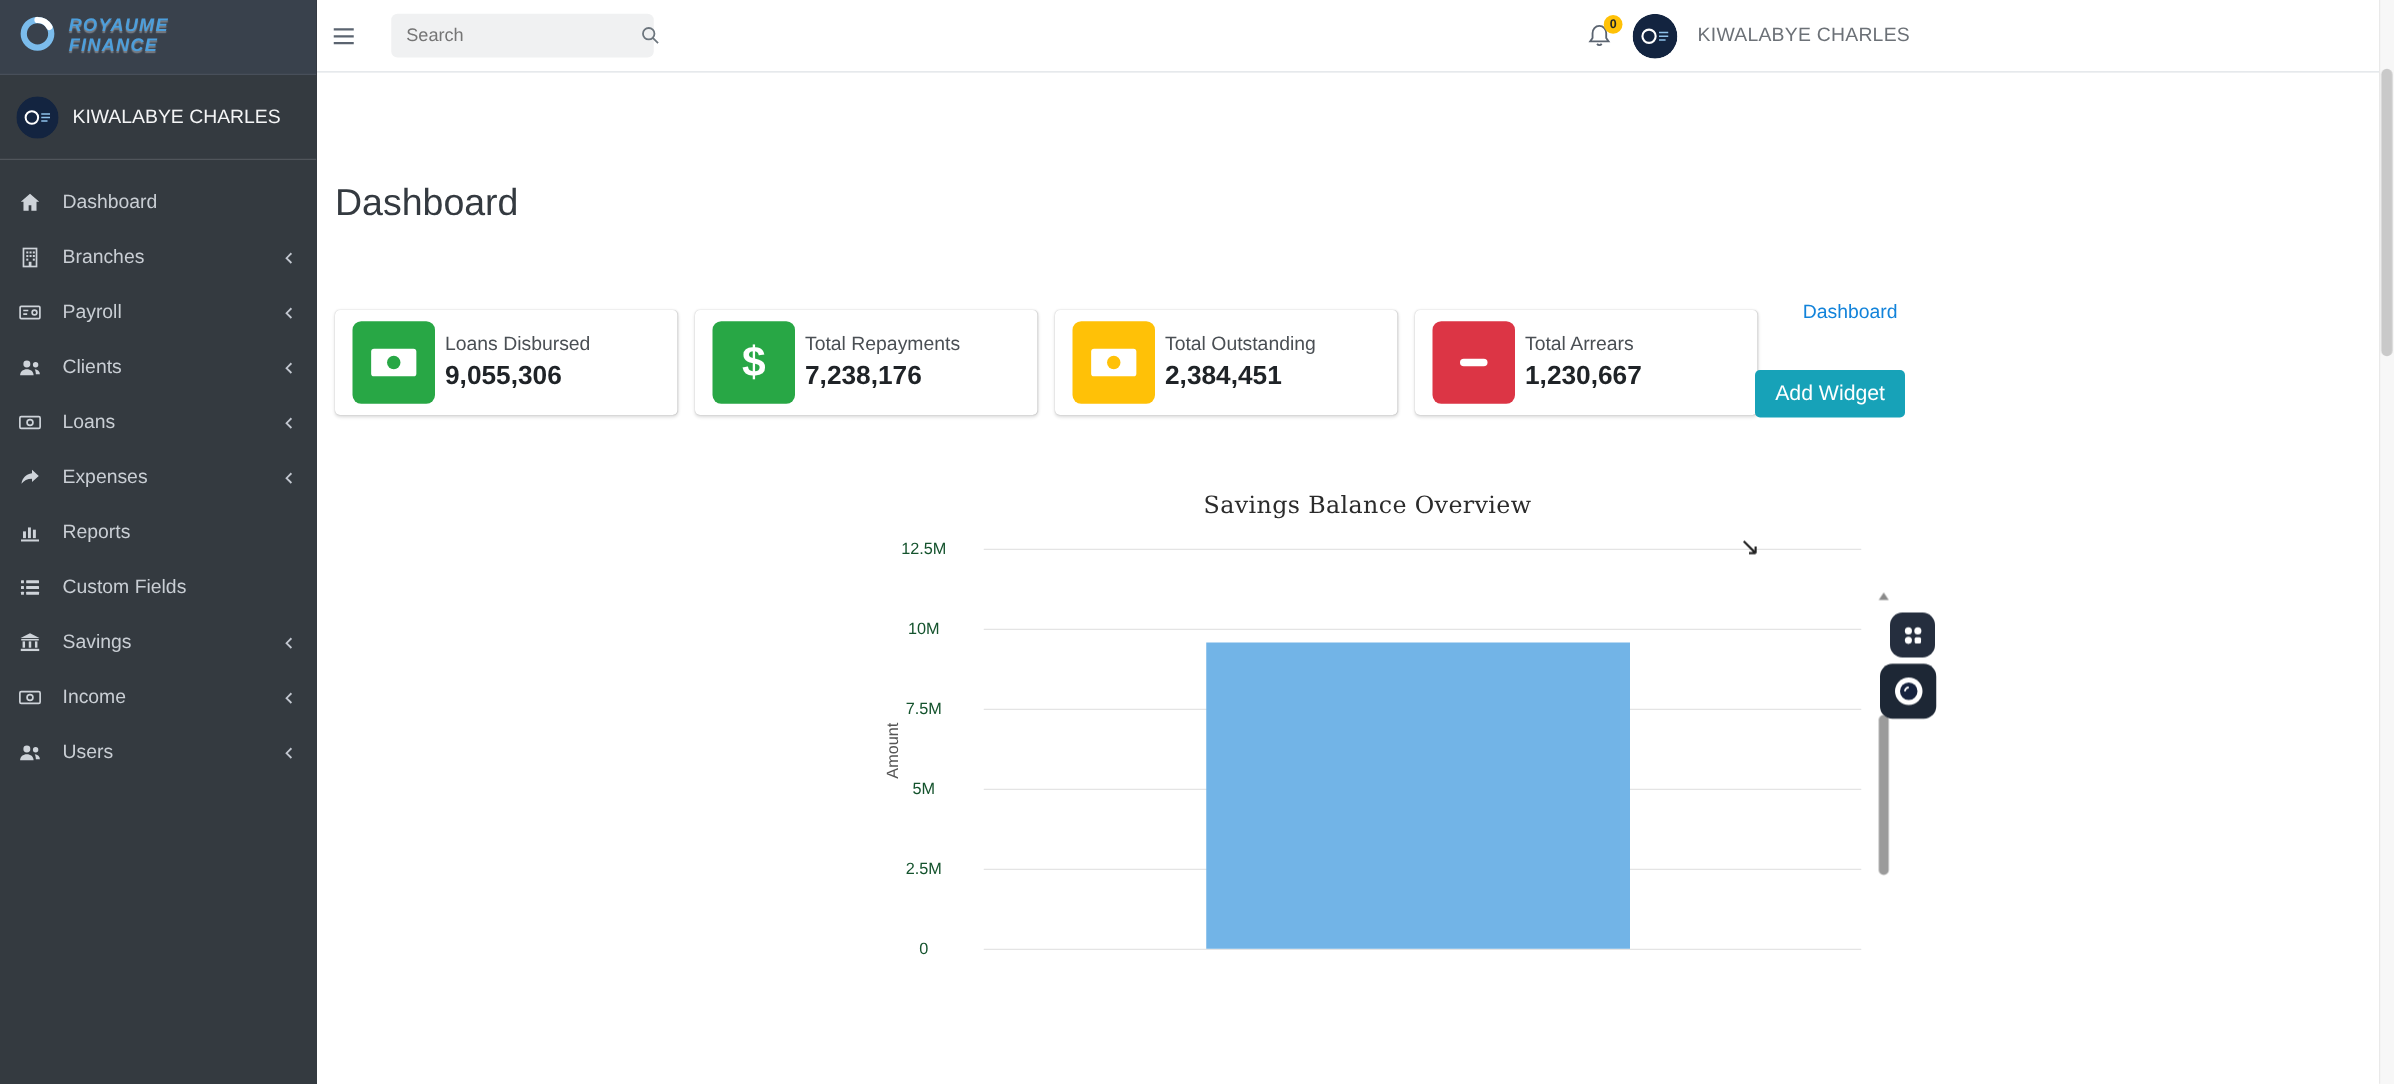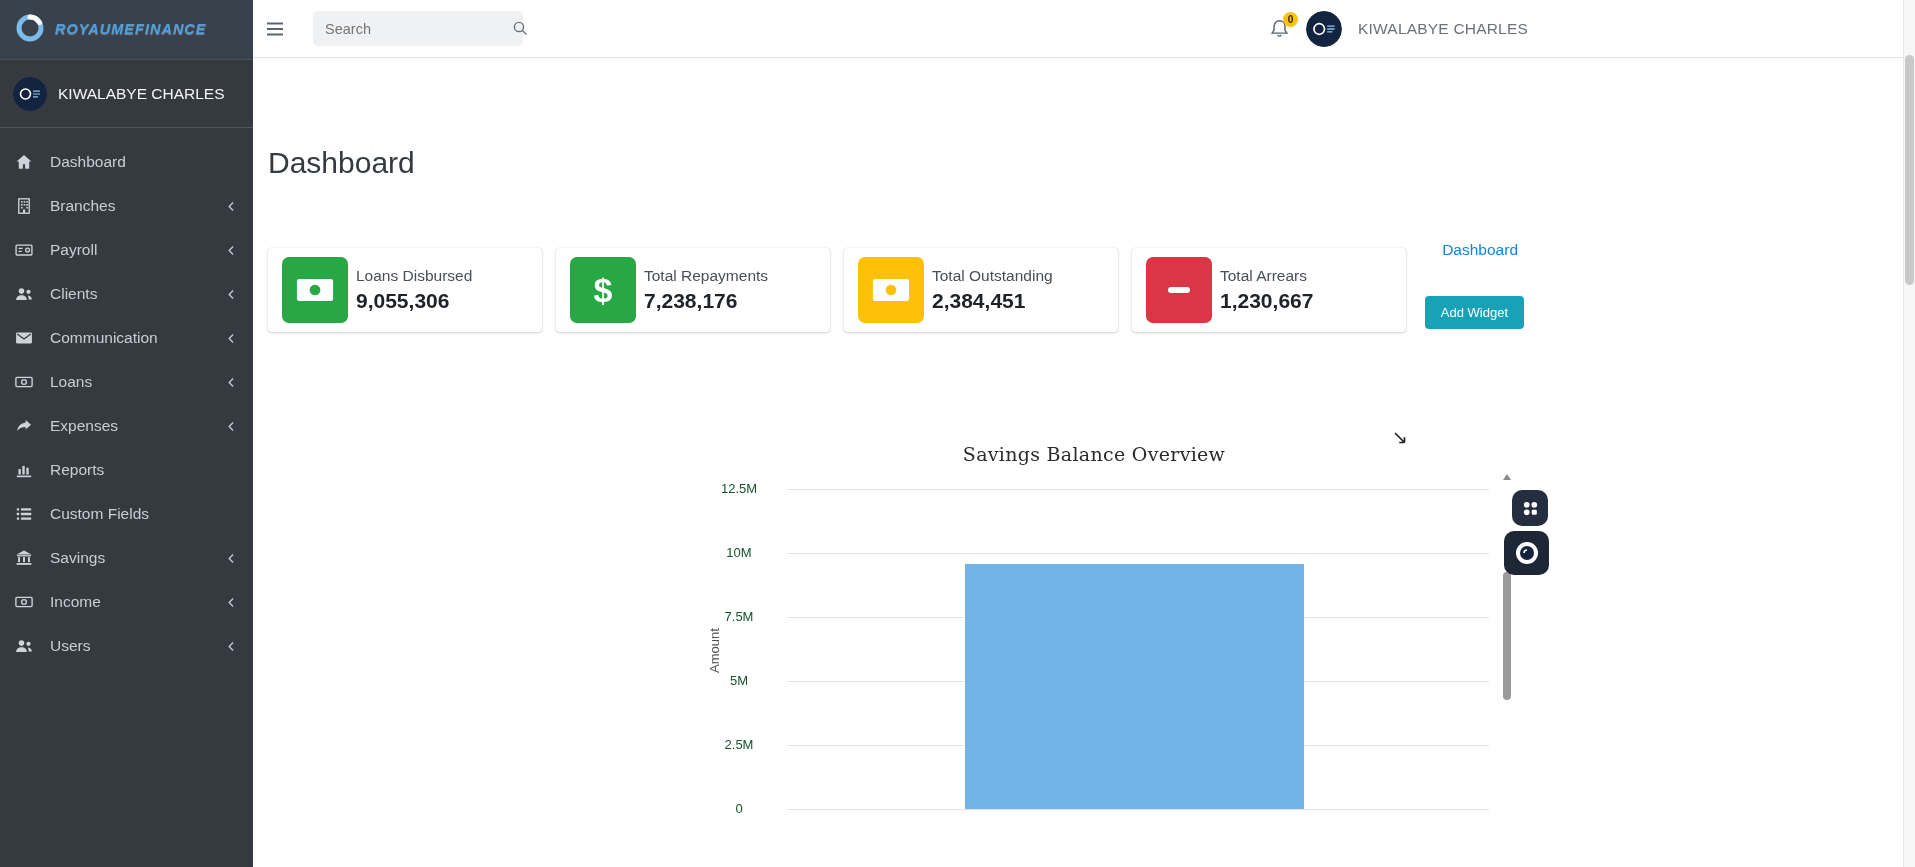--- a/index.html
+++ b/index.html
@@ -3,21 +3,21 @@
 <meta charset="utf-8">
 <style>
   * { box-sizing: border-box; margin: 0; padding: 0; }
   html,body { width:1915px; height:867px; overflow:hidden; background:#fff;
     font-family:"Liberation Sans", sans-serif; }
 
   
   .sidebar { position:fixed; left:0; top:0; bottom:0; width:253px; background:#343a40; z-index:20; }
   .brand { height:60px; display:flex; align-items:center; gap:9px; padding:0 14px;
     background:#39414c; border-bottom:1px solid rgba(255,255,255,.08); cursor:pointer; }
-  .brand-text { display:flex; flex-direction:row; line-height:1.05; }
+  .brand-text { display:flex; flex-direction:column; line-height:1.05; }
   .brand-text span { font-size:14.5px; font-weight:900; font-style:italic; letter-spacing:1px;
     color:#4d9fdc; text-shadow:0 1px 1px rgba(255,255,255,.35); }
   .user-panel { display:flex; align-items:center; gap:11px; padding:17px 13px 16px;
     border-bottom:1px solid rgba(255,255,255,.14); }
   .user-panel .uname { color:#f4f5f6; font-size:15.5px; }
   .avatar { width:34px; height:34px; border-radius:50%; overflow:hidden; flex:0 0 auto; display:block; }
   .nav { list-style:none; padding:12px 0 0; }
   .nav li { display:flex; align-items:center; height:44px; padding:0 15px; color:#c9ced4;
     font-size:15.5px; cursor:pointer; }
   .mi { width:25px; margin-right:10px; display:flex; align-items:center; color:#ced3d9; }
@@ -46,37 +46,37 @@
     display:flex; align-items:center; justify-content:center; }
   .tb-name { font-size:15.5px; color:#6c7177; letter-spacing:.2px; cursor:pointer; }
   .top-right .avatar { width:36px; height:36px; cursor:pointer; }
 
   
   .content { position:relative; padding:0 15px; }
   .page-title { margin-top:88px; font-size:30px; font-weight:500; color:#343a40; }
   .breadcrumb { position:absolute; top:95px; right:397px; font-size:15.5px; color:#1283da;
     text-decoration:none; cursor:pointer; }
   .add-widget { position:absolute; top:150px; right:391px; background:#17a2b8; color:#fff;
-    border:none; border-radius:4px; font-size:13px; padding:9px 16px; cursor:pointer;
+    border:none; border-radius:4px; font-size:17px; padding:9px 16px; cursor:pointer;
     font-family:"Liberation Sans", sans-serif; }
   .cards { display:flex; gap:14px; margin-top:68px; }
   .card { width:274px; height:84px; background:#fff; border-radius:4px;
     box-shadow:0 0 1px rgba(0,0,0,.22), 0 1px 3px rgba(0,0,0,.16);
     display:flex; align-items:center; padding-left:14px; }
   .card-icon { width:66px; height:66px; border-radius:7px; display:flex; align-items:center;
     justify-content:center; color:#fff; flex:0 0 auto; }
   .card-icon svg { width:42px; height:42px; }
   .card-icon .dollar { font-size:34px; font-weight:bold; color:#fff; }
   .minus-bar { width:22px; height:6px; background:#fff; border-radius:3px; }
   .card-text { margin-left:8px; }
   .card-label { font-size:15.5px; color:#4a4f54; }
   .card-value { font-size:21px; font-weight:bold; color:#1f2327; margin-top:4px; }
 
   
-  .chart-wrap { position:relative; margin-top:104px; height:400px; overflow:hidden; }
+  .chart-wrap { position:relative; margin-top:54px; height:400px; overflow:hidden; }
   .chart-title { position:absolute; left:526px; top:7px; width:600px; text-align:center;
     font-family:"DejaVu Serif", serif; font-size:19px; color:#2b2b2b; letter-spacing:.3px; }
   .gl { position:absolute; left:519px; width:702px; height:1px; background:#e4e4e4; }
   .yt { position:absolute; left:440px; width:62px; text-align:center; font-size:13px; color:#14532d; }
   .amount-label { position:absolute; left:396px; top:207px; width:100px; text-align:center;
     transform:rotate(-90deg); font-size:13px; color:#555; }
   .chart-bar { position:absolute; left:697px; width:339px; background:#72b4e7; }
 
   
   .cursor { position:fixed; left:1392px; top:430px; z-index:40; }
@@ -181,34 +181,20 @@
       </span>
       <span>Clients</span>
       <span class="chev">
         <svg viewBox="0 0 20 20" fill="none" stroke="currentColor" stroke-width="2.2">
             <path d="M12.5 4 6.5 10l6 6"></path>
           </svg>
       </span>
     </li>
     <li>
       <span class="mi">
-        <svg viewBox="0 0 20 20">
-            <rect x="1.2" y="3.8" width="17.6" height="12.4" rx="1.4" fill="currentColor"></rect>
-            <path d="M2.5 5.5 10 11l7.5-5.5" stroke="#343a40" stroke-width="1.4" fill="none"></path>
-          </svg>
-      </span>
-      <span>Communication</span>
-      <span class="chev">
-        <svg viewBox="0 0 20 20" fill="none" stroke="currentColor" stroke-width="2.2">
-            <path d="M12.5 4 6.5 10l6 6"></path>
-          </svg>
-      </span>
-    </li>
-    <li>
-      <span class="mi">
         <svg viewBox="0 0 20 20" fill="none" stroke="currentColor" stroke-width="1.5">
             <rect x="1" y="4.8" width="18" height="10.4" rx="1.2"></rect>
             <circle cx="10" cy="10" r="2.6"></circle>
           </svg>
       </span>
       <span>Loans</span>
       <span class="chev">
         <svg viewBox="0 0 20 20" fill="none" stroke="currentColor" stroke-width="2.2">
             <path d="M12.5 4 6.5 10l6 6"></path>
           </svg>

